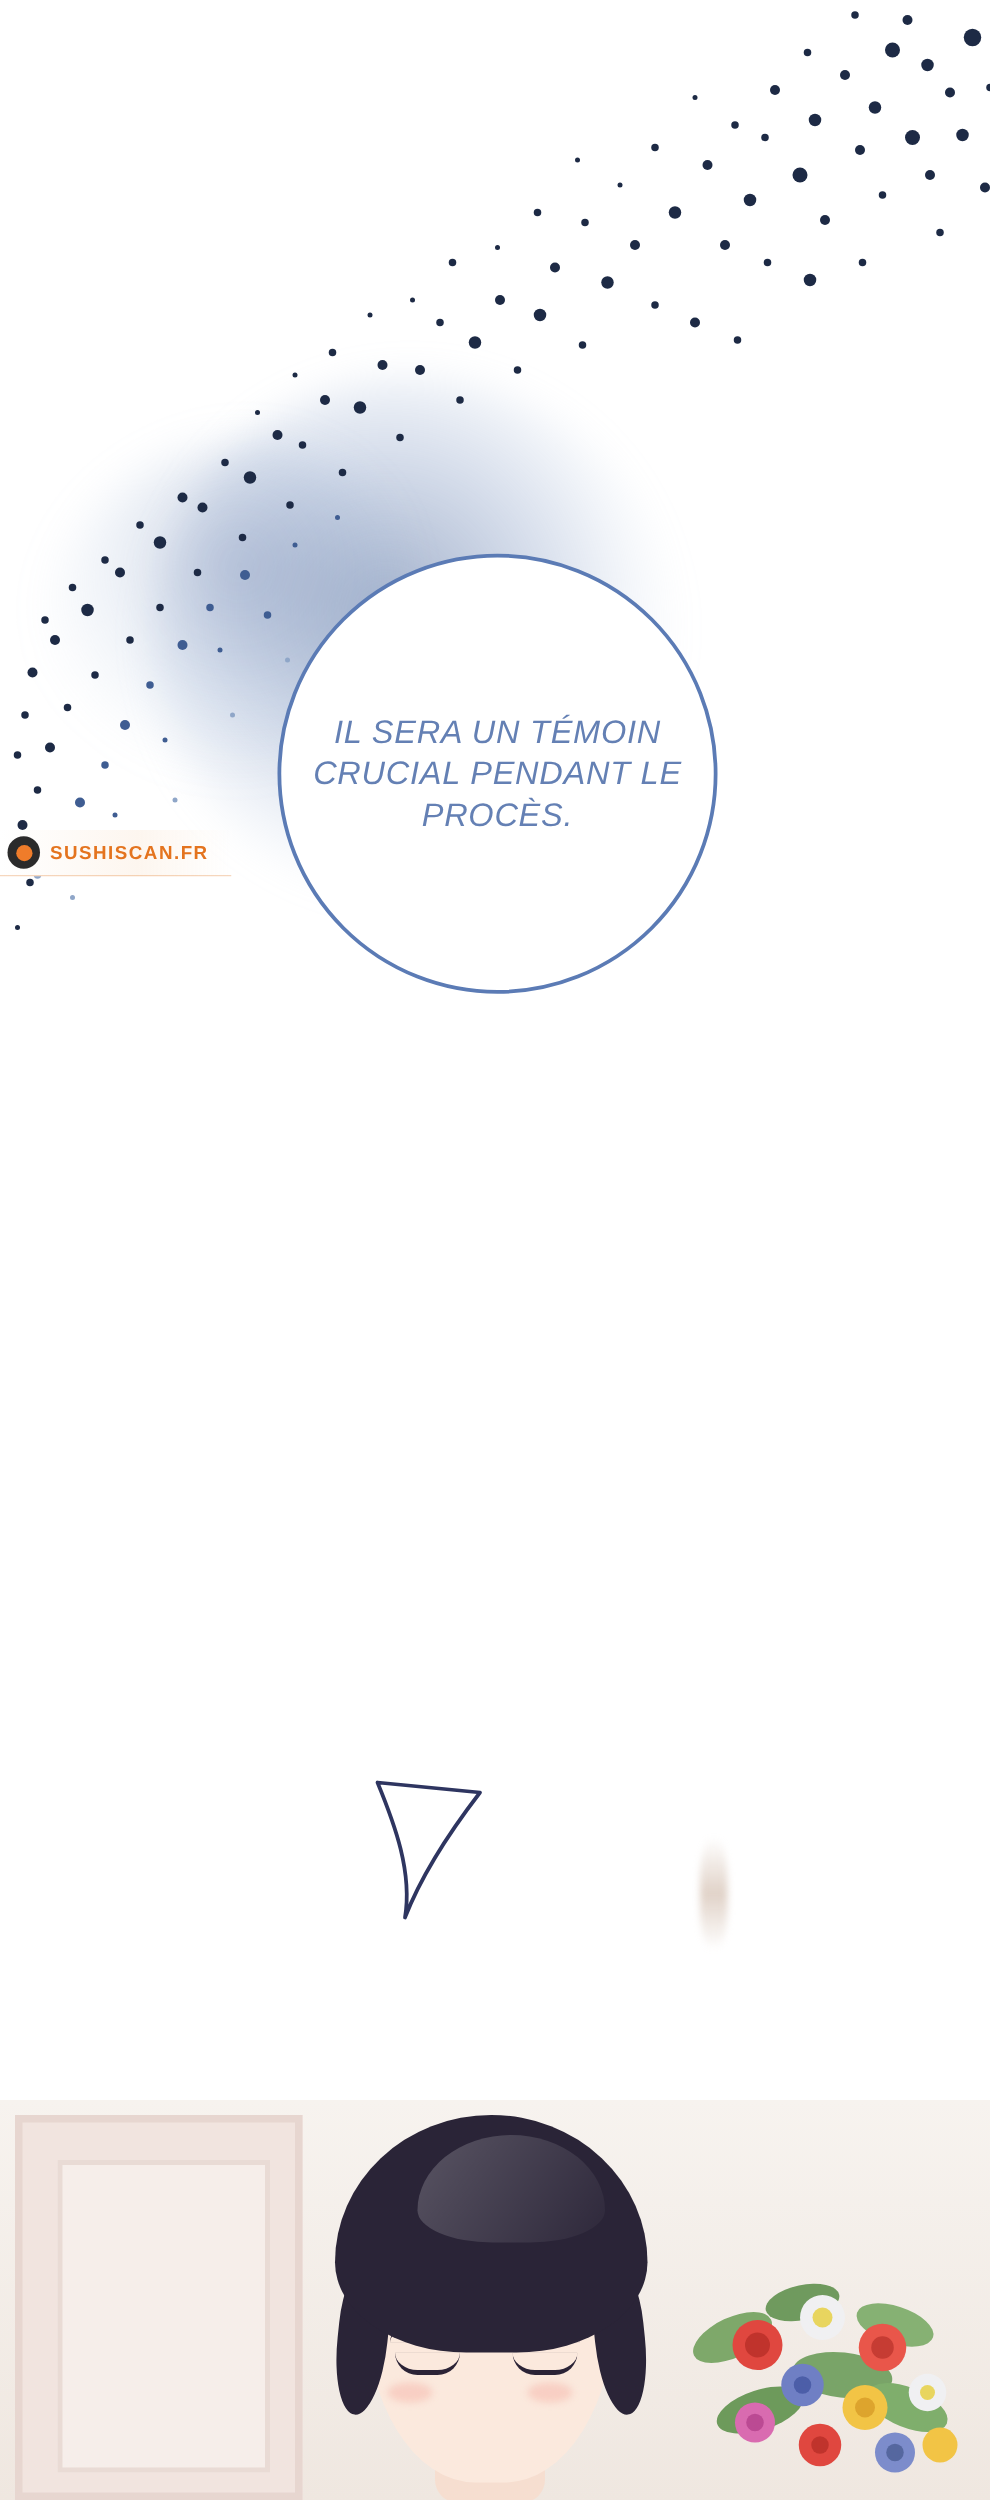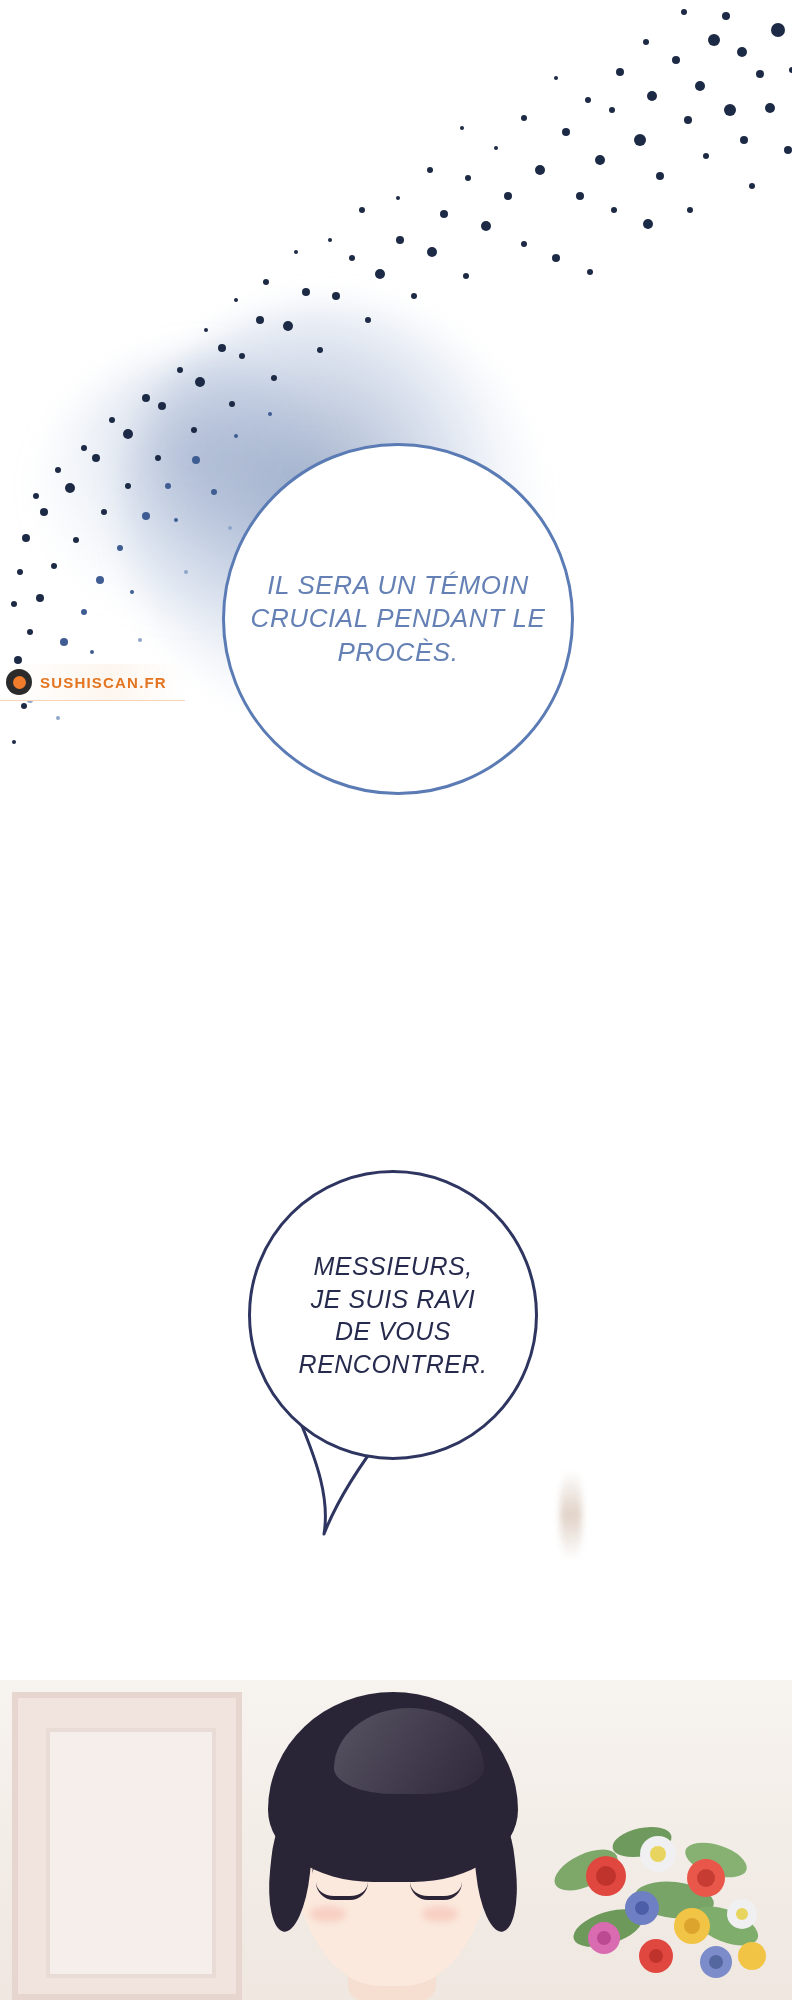--- a/index.html
+++ b/index.html
@@ -485,26 +485,20 @@
     </div>
   </div>
 
   <div class="panel-two">
     <div class="smear"></div>
 
     <div class="bubble-tail-wrap">
       <svg class="tail-svg" viewBox="0 0 150 120" xmlns="http://www.w3.org/2000/svg">
         <path d="M34 6 C48 40, 62 78, 56 114 C70 78, 96 40, 116 14 Z" fill="#ffffff" stroke="#2e3560" stroke-width="3" stroke-linejoin="round"></path>
       </svg>
-      <div class="bubble-circle2">
-        <div class="txt">MESSIEURS,
-JE SUIS RAVI
-DE VOUS
-RENCONTRER.</div>
-      </div>
     </div>
   </div>
 
   <div class="panel-three">
     <div class="wall"></div>
 
     <div class="door-frame">
       <div class="door-inner"></div>
     </div>
 

